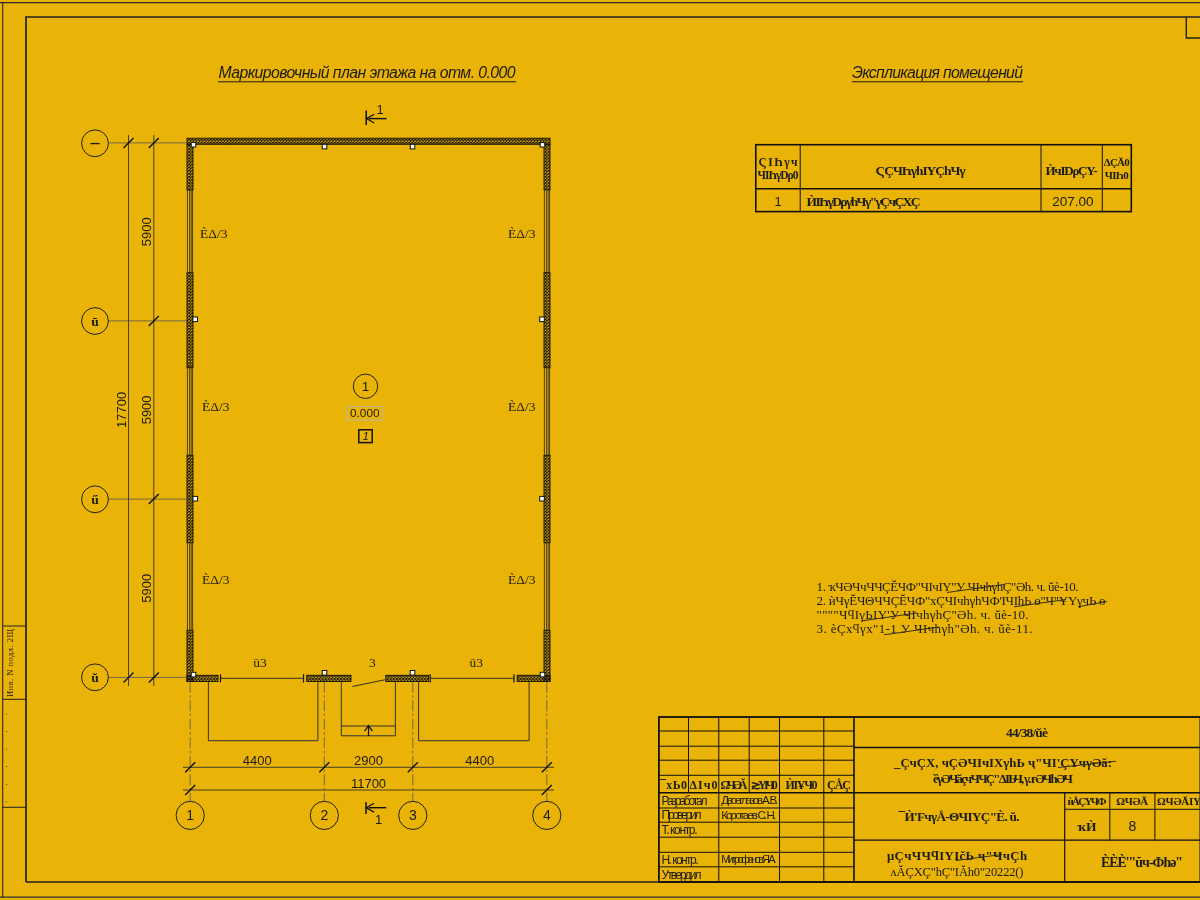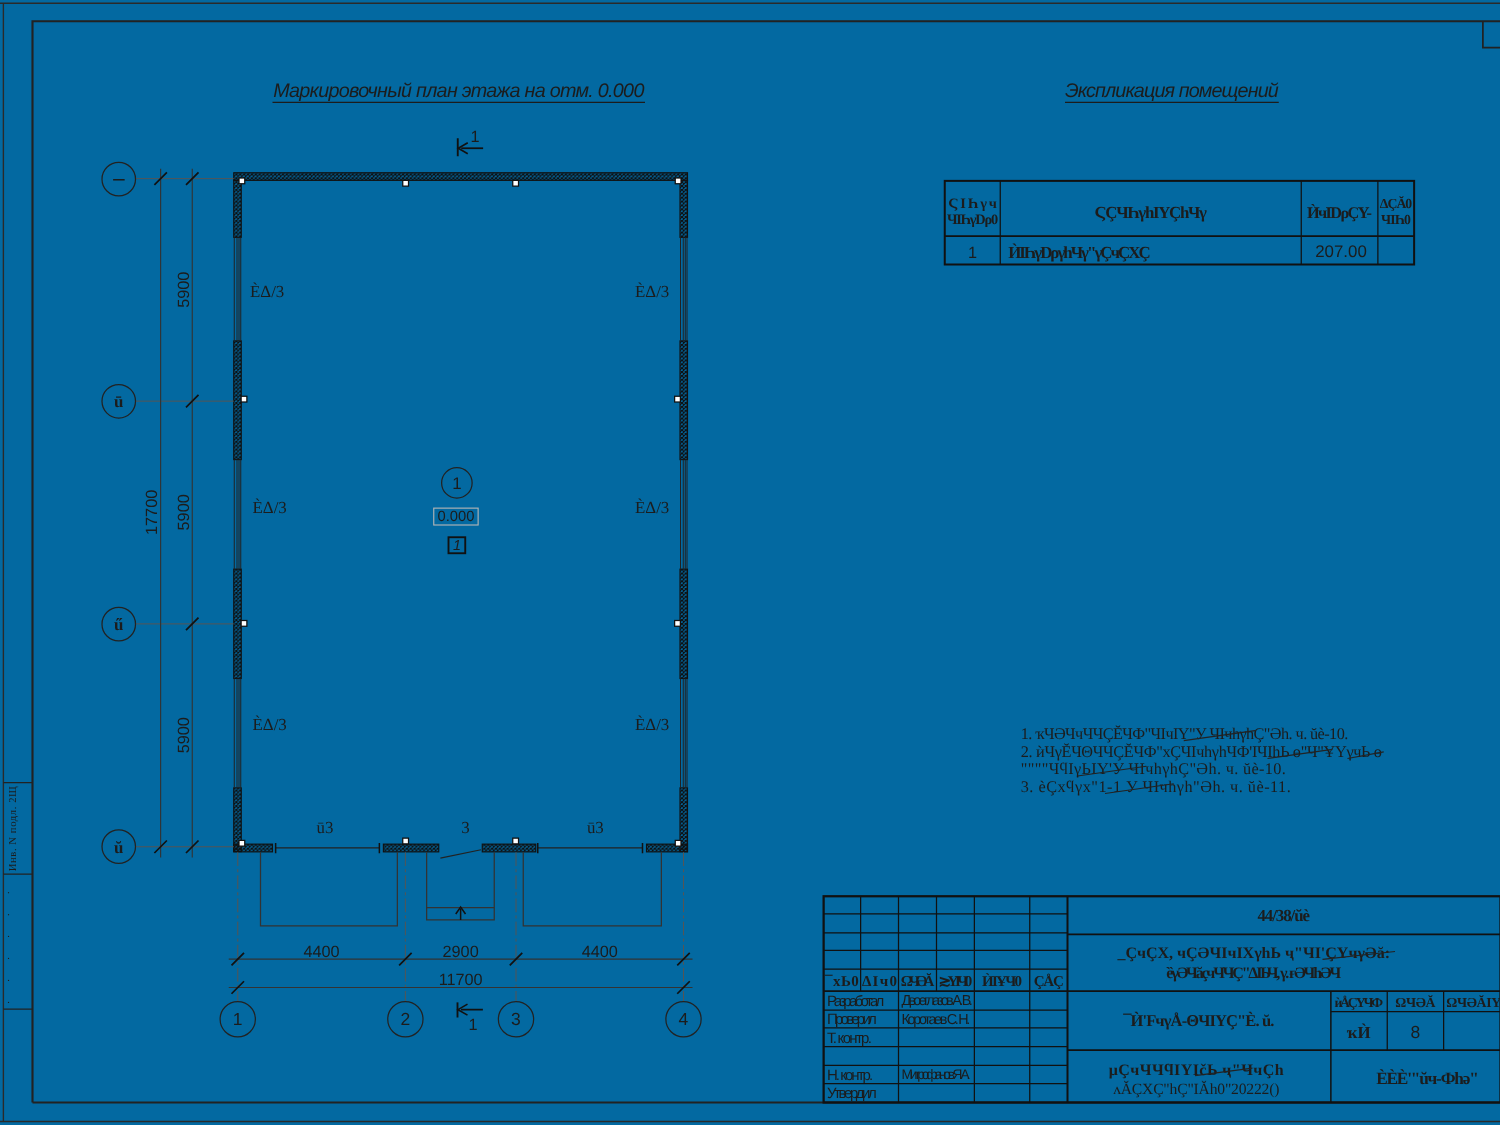--- a/index.html
+++ b/index.html
@@ -1,16 +1,16 @@
 <!DOCTYPE html>
 <html><head>
 <meta charset="utf-8">
 <style>
 html,body{margin:0;padding:0;background:#fff;}
-#page{position:relative;width:1200px;height:900px;background:#0369a1;overflow:hidden;}
+#page{position:relative;width:1200px;height:900px;background:#eab308;overflow:hidden;}
 svg{position:absolute;left:0;top:0;}
 text{fill:#1c1c1c;}
 </style>
 </head>
 <body>
 <div id="page">
 <svg width="1200" height="900" viewBox="0 0 1200 900">
 <defs>
 <pattern id="hx" width="3.1" height="3.1" patternUnits="userSpaceOnUse">
 <path d="M0 0L3.1 3.1M3.1 0L0 3.1" stroke="#0d0d0d" stroke-width="0.95" fill="none"></path>

